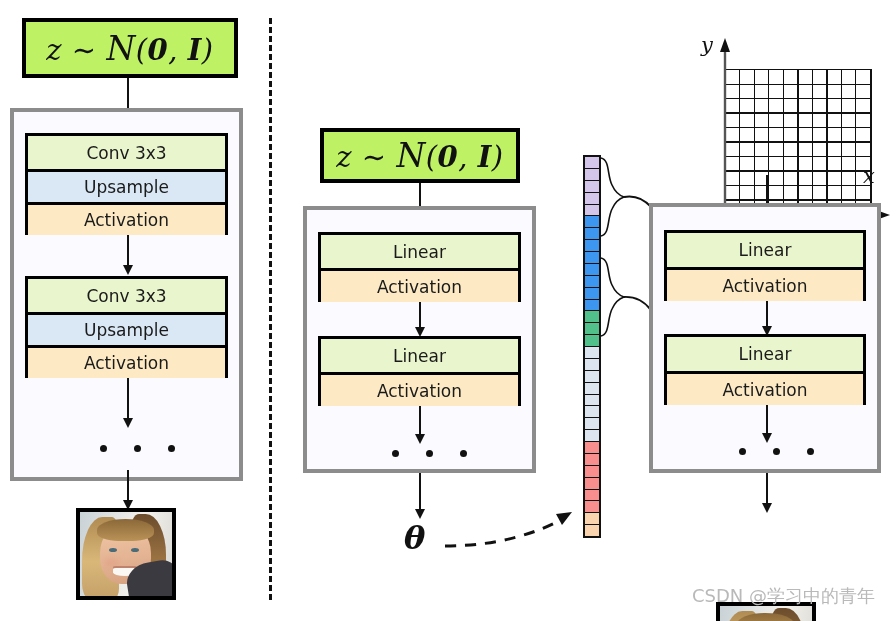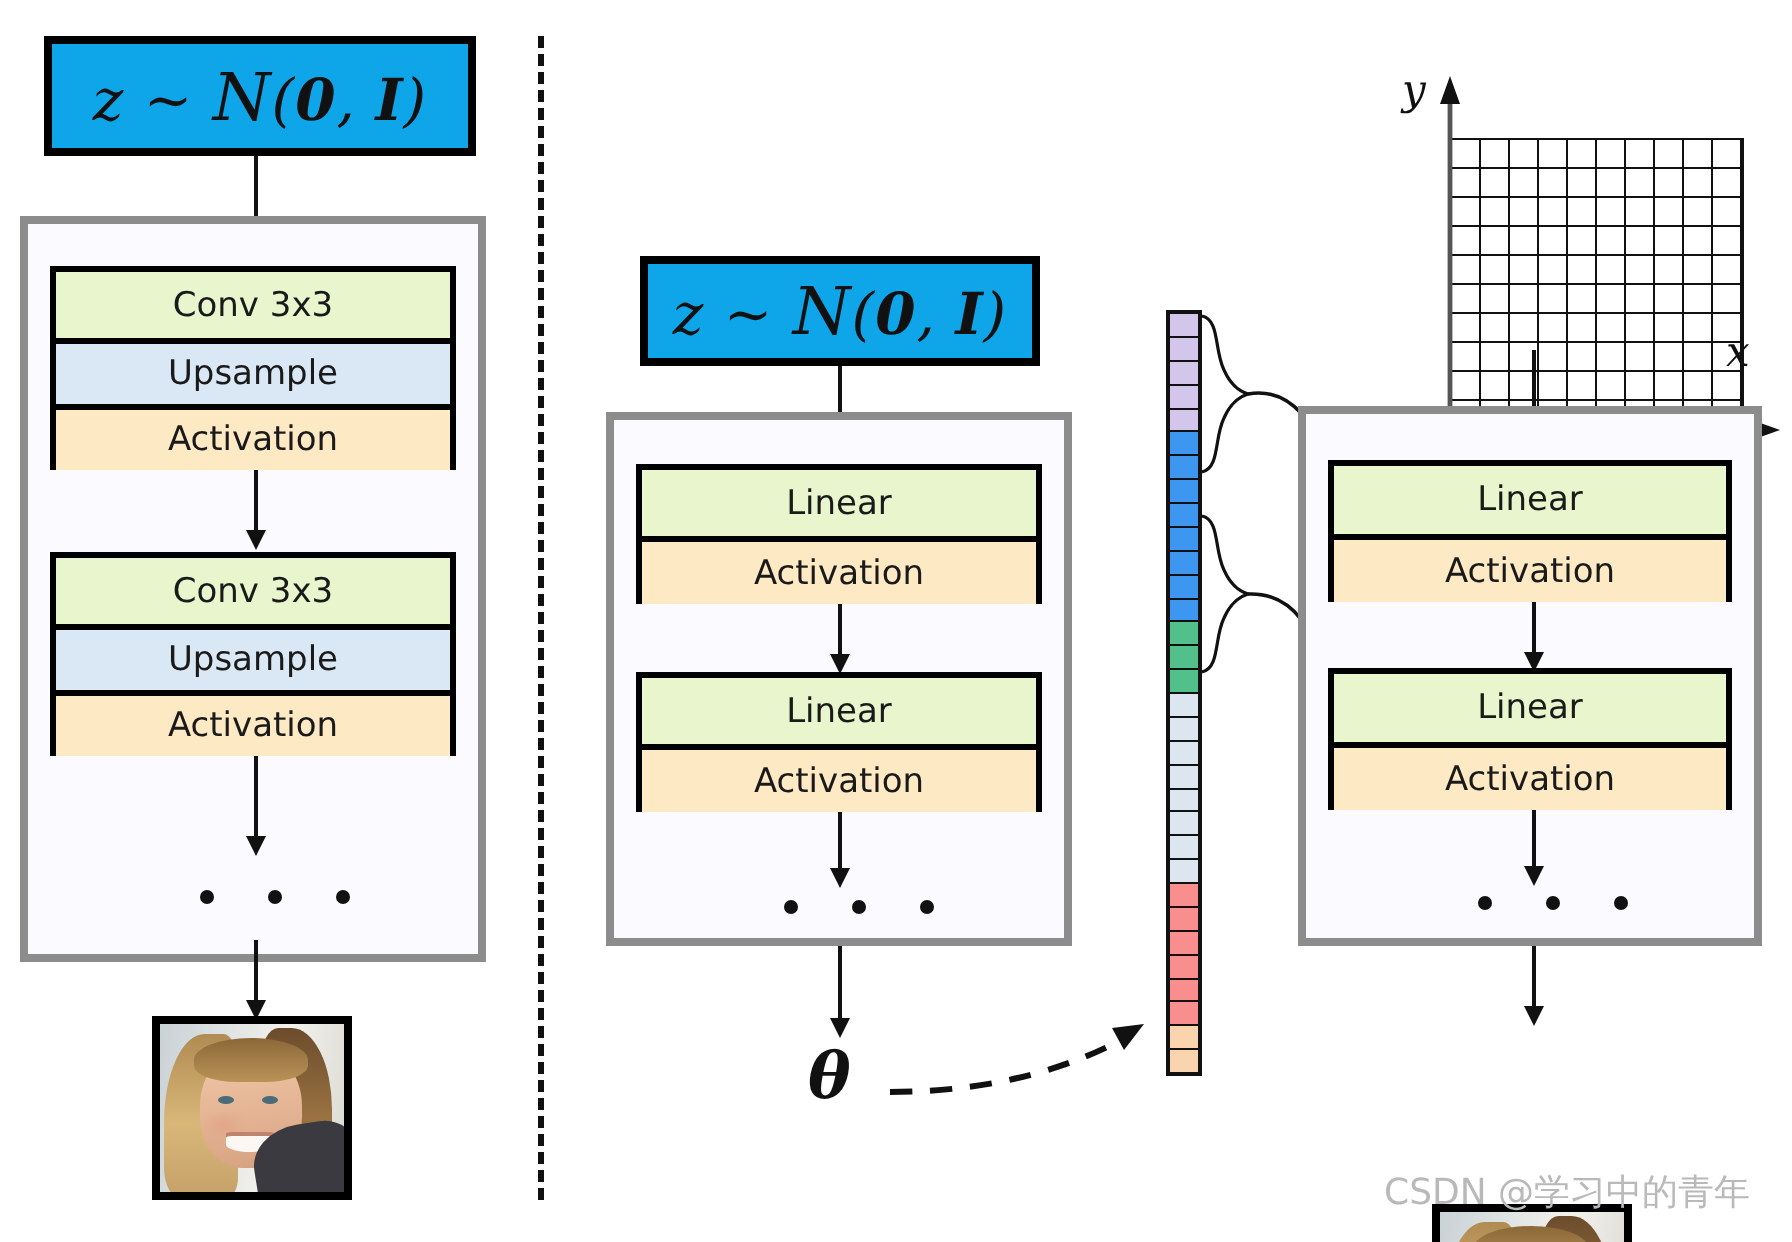--- a/index.html
+++ b/index.html
@@ -3,21 +3,21 @@
 <meta charset="utf-8">
 <style>
   html,body{margin:0;padding:0;background:#ffffff;}
   body{width:896px;height:621px;position:relative;overflow:hidden;
        font-family:"DejaVu Sans","Liberation Sans",sans-serif;}
 
   .abs{position:absolute;}
 
   
   .zbox{
-    background:#0ea5e9;border:4px solid #000;box-sizing:border-box;
+    background:#bef264;border:4px solid #000;box-sizing:border-box;
     display:flex;align-items:center;justify-content:center;
     font-family:"DejaVu Serif","Liberation Serif",serif;
     font-size:29px;color:#111;letter-spacing:.5px;
   }
   .zbox i{font-style:italic;}
   .cal{font-family:"DejaVu Serif","Liberation Serif",serif;font-style:italic;font-size:33px;}
 
   
   .panel{
     background:#fbfaff;border:4px solid #8c8c8c;box-sizing:border-box;

